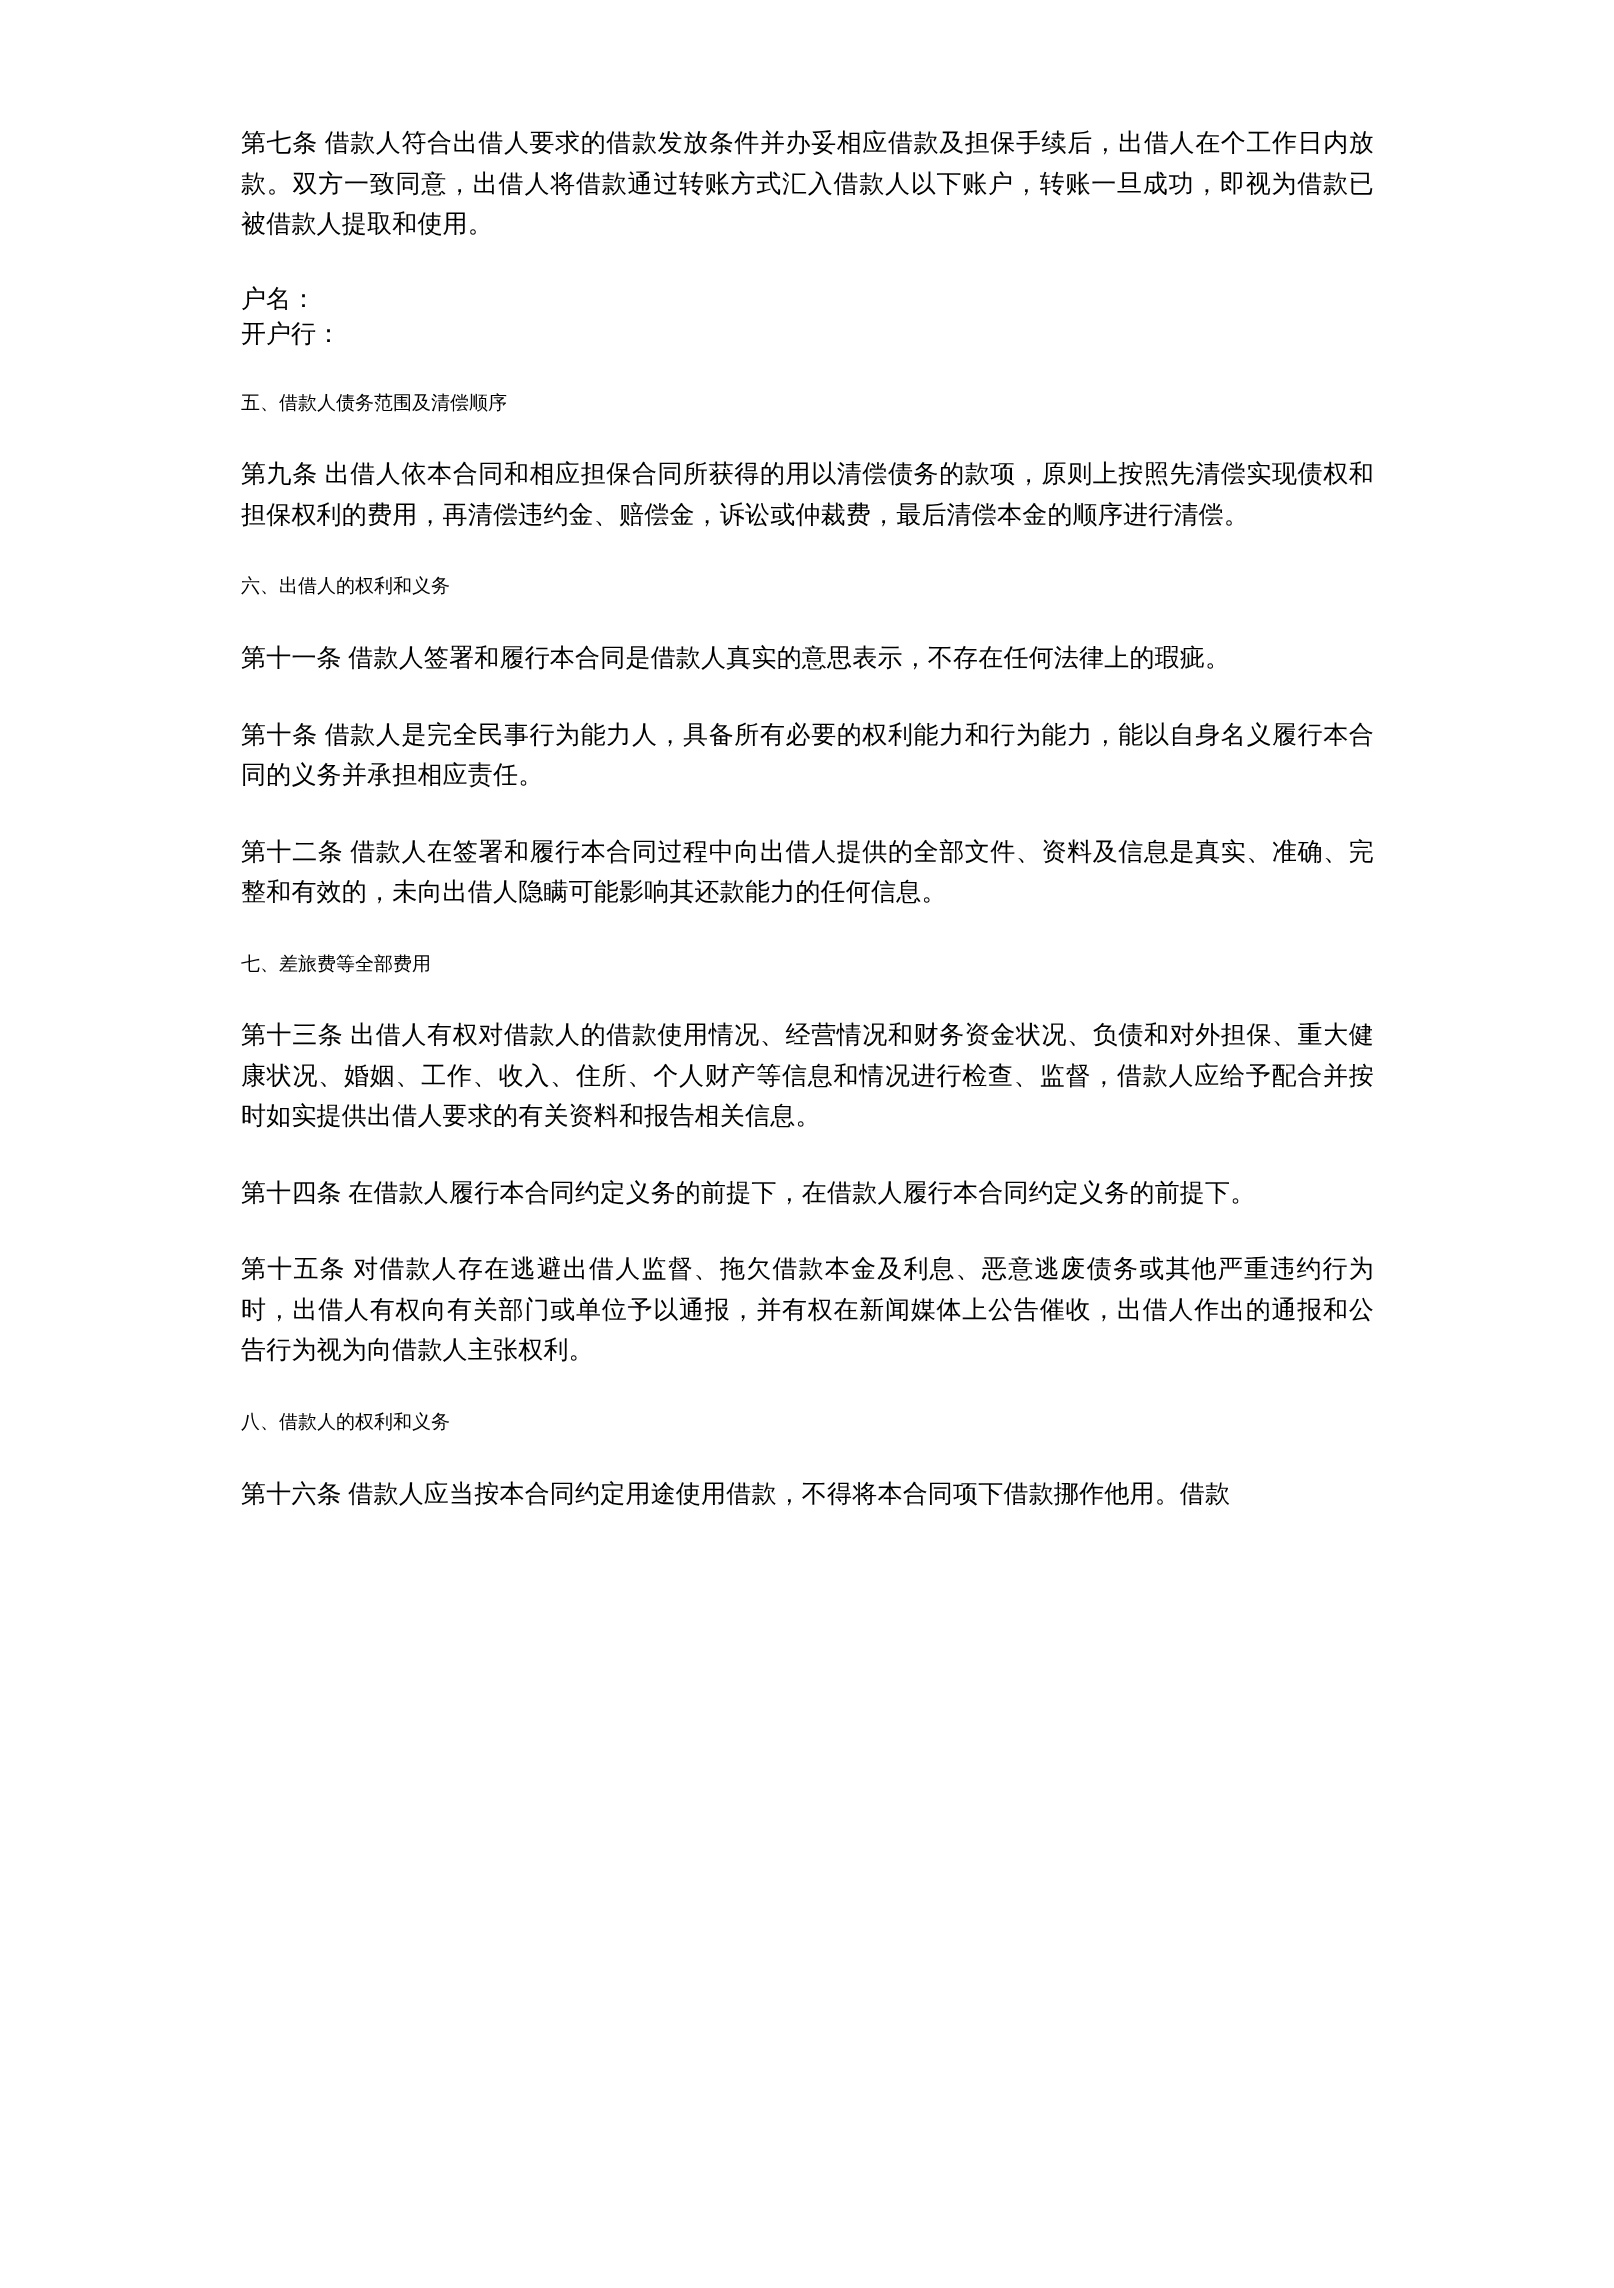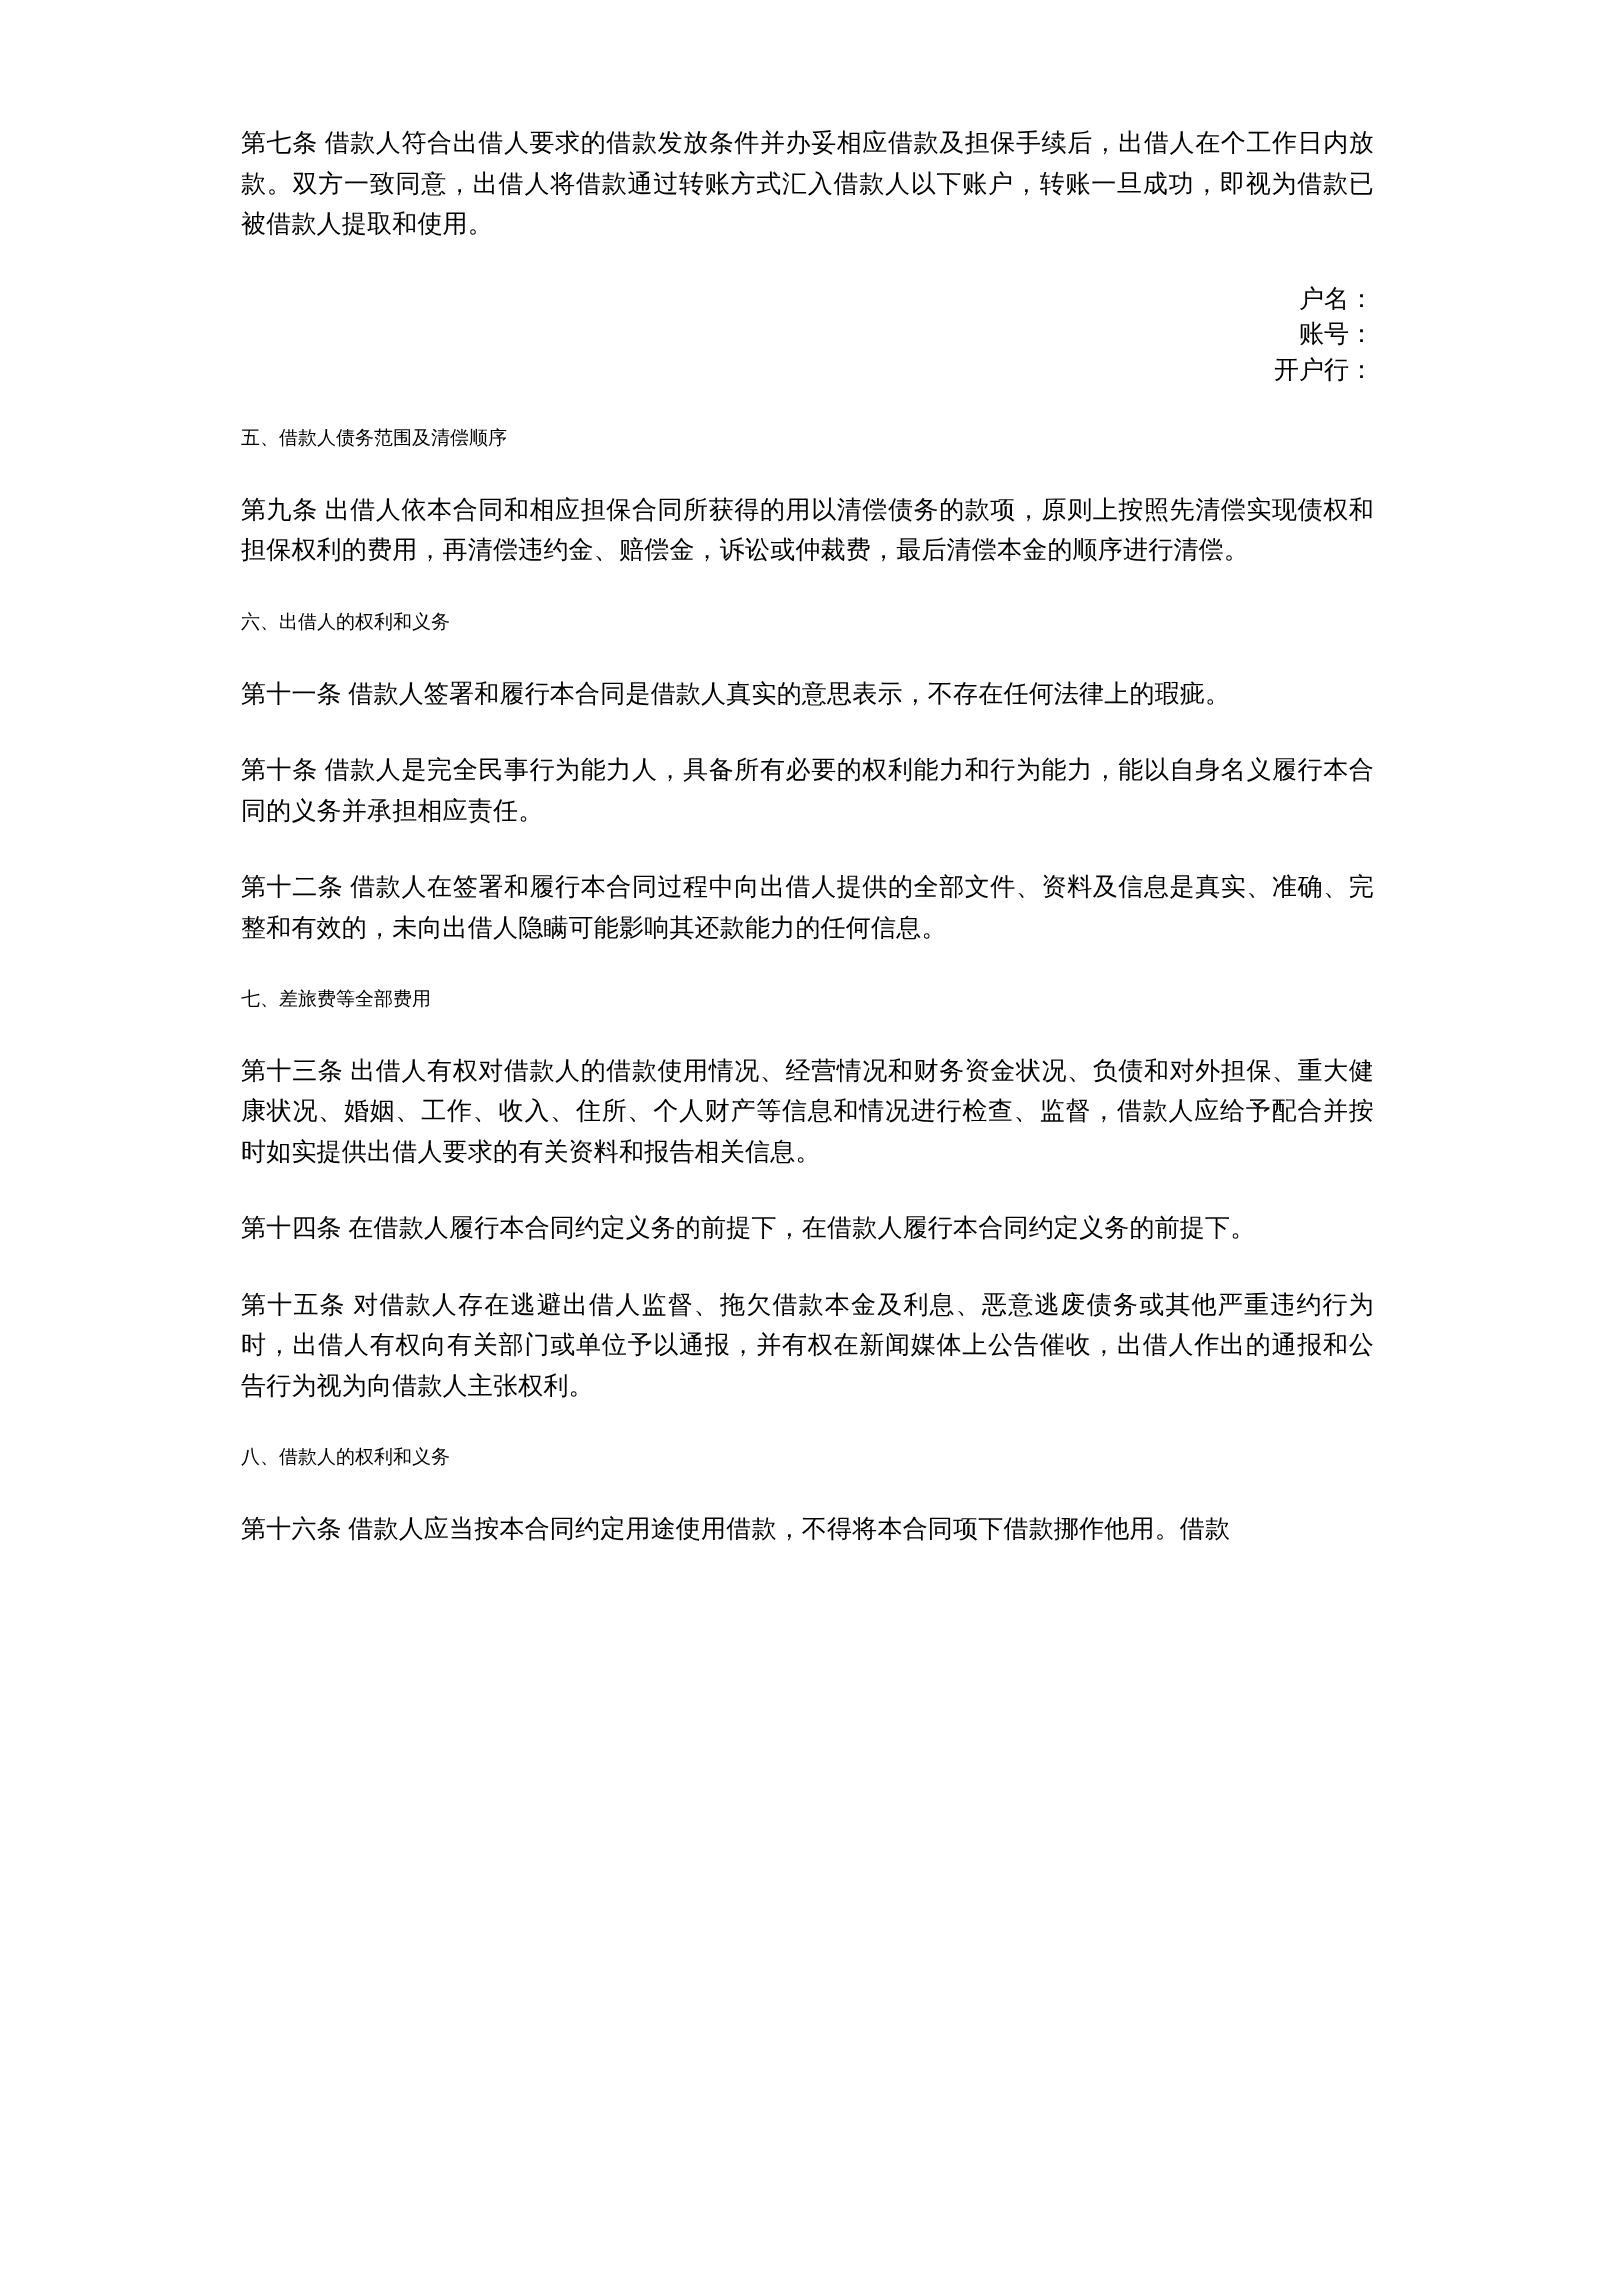--- a/index.html
+++ b/index.html
@@ -38,34 +38,32 @@
     color: #000000;
   }
   .account-block {
     margin: 0 0 36px 0;
     font-size: 25px;
     line-height: 1.42;
     color: #000000;
   }
   .account-block div {
     white-space: pre;
-    text-align: right;
   }
 </style>
 </head>
 <body>
 
 <div class="page">
   <div class="doc-body">
 
     <p class="para">第七条 借款人符合出借人要求的借款发放条件并办妥相应借款及担保手续后，出借人在个工作日内放款。双方一致同意，出借人将借款通过转账方式汇入借款人以下账户，转账一旦成功，即视为借款已被借款人提取和使用。</p>
 
     <div class="account-block">
       <div>户名：</div>
-      <div>账号：</div>
       <div>开户行：</div>
     </div>
 
     <p class="heading">五、借款人债务范围及清偿顺序</p>
 
 
     <p class="para">第九条 出借人依本合同和相应担保合同所获得的用以清偿债务的款项，原则上按照先清偿实现债权和担保权利的费用，再清偿违约金、赔偿金，诉讼或仲裁费，最后清偿本金的顺序进行清偿。</p>
 
     <p class="heading">六、出借人的权利和义务</p>
 

